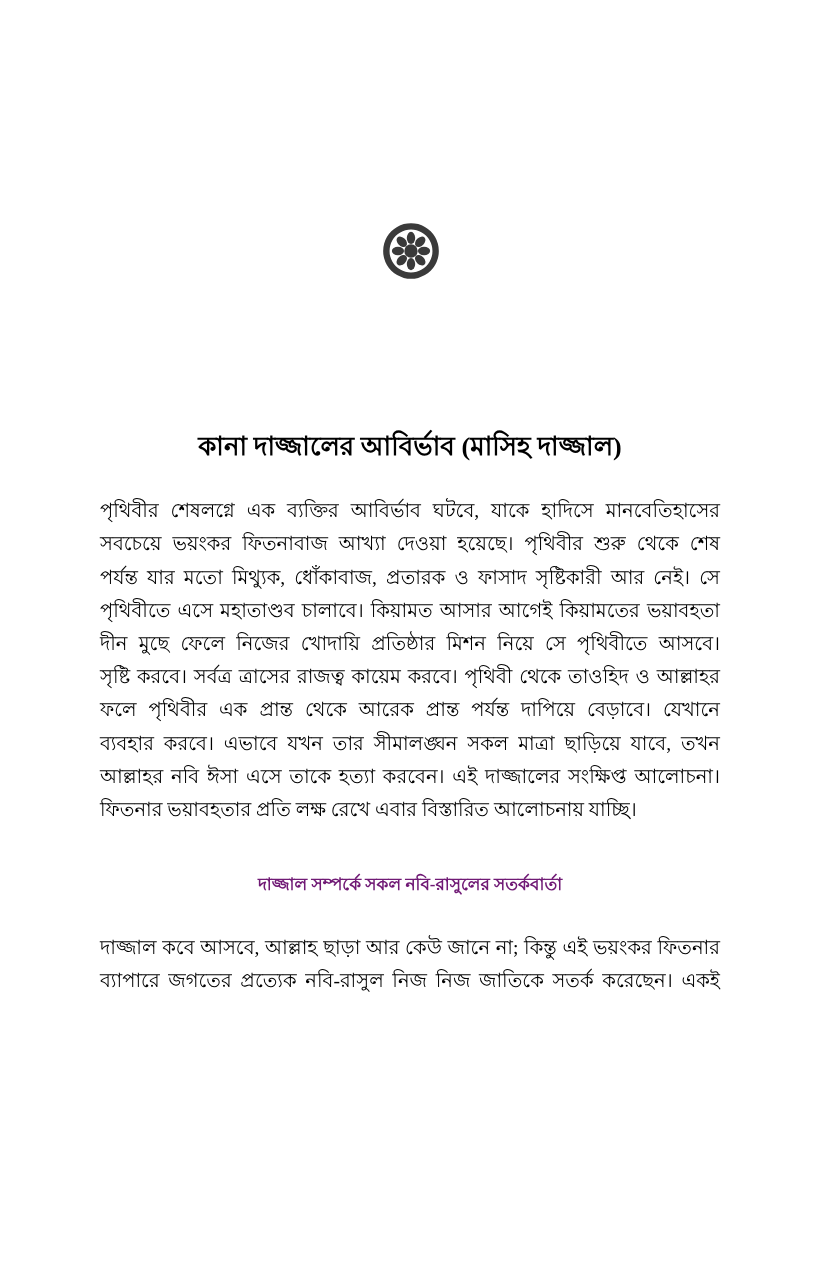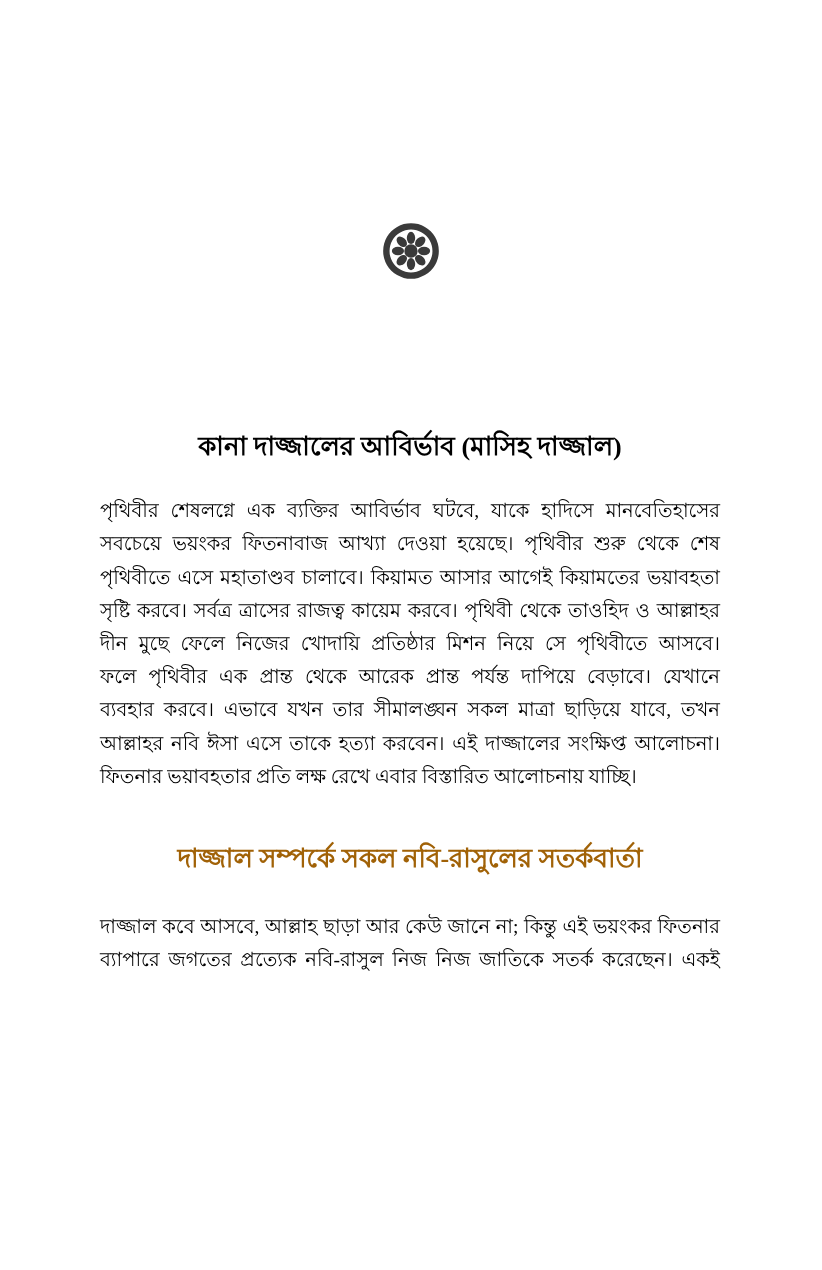--- a/index.html
+++ b/index.html
@@ -53,23 +53,23 @@
     font-size: 26px;
     line-height: 1.35;
     letter-spacing: 0.1px;
     color: #000;
   }
   .section-title {
     margin: 0;
     padding: 0;
     text-align: center;
     font-weight: bold;
-    font-size: 26px;
+    font-size: 17px;
     line-height: 1.35;
-    color: #a16207;
+    color: #701a75;
   }
 
   
   .body-para {
     margin: 8px;
     padding: 0;
     font-size: 19.5px;
     line-height: 33.2px;
     text-align: justify;
     text-justify: inter-word;
@@ -125,23 +125,24 @@
 
     <div class="sp-title"></div>
 
     <h1 class="doc-title">কানা দাজ্জালের আবির্ভাব (মাসিহ দাজ্জাল)</h1>
 
     <div class="sp-title-para"></div>
 
     <p class="body-para">
       <span class="ln">পৃথিবীর শেষলগ্নে এক ব্যক্তির আবির্ভাব ঘটবে, যাকে হাদিসে মানবেতিহাসের</span>
       <span class="ln">সবচেয়ে ভয়ংকর ফিতনাবাজ আখ্যা দেওয়া হয়েছে। পৃথিবীর শুরু থেকে শেষ</span>
+      <span class="ln">পর্যন্ত যার মতো মিথ্যুক, ধোঁকাবাজ, প্রতারক ও ফাসাদ সৃষ্টিকারী আর নেই। সে</span>
       <span class="ln">পৃথিবীতে এসে মহাতাণ্ডব চালাবে। কিয়ামত আসার আগেই কিয়ামতের ভয়াবহতা</span>
+      <span class="ln">দীন মুছে ফেলে নিজের খোদায়ি প্রতিষ্ঠার মিশন নিয়ে সে পৃথিবীতে আসবে।</span>
       <span class="ln">সৃষ্টি করবে। সর্বত্র ত্রাসের রাজত্ব কায়েম করবে। পৃথিবী থেকে তাওহিদ ও আল্লাহর</span>
-      <span class="ln">দীন মুছে ফেলে নিজের খোদায়ি প্রতিষ্ঠার মিশন নিয়ে সে পৃথিবীতে আসবে।</span>
       <span class="ln">ফলে পৃথিবীর এক প্রান্ত থেকে আরেক প্রান্ত পর্যন্ত দাপিয়ে বেড়াবে। যেখানে</span>
       <span class="ln">ব্যবহার করবে। এভাবে যখন তার সীমালঙ্ঘন সকল মাত্রা ছাড়িয়ে যাবে, তখন</span>
       <span class="ln">আল্লাহর নবি ঈসা এসে তাকে হত্যা করবেন। এই দাজ্জালের সংক্ষিপ্ত আলোচনা।</span>
       <span class="ln last">ফিতনার ভয়াবহতার প্রতি লক্ষ রেখে এবার বিস্তারিত আলোচনায় যাচ্ছি।</span>
     </p>
 
     <div class="sp-para-head"></div>
 
     <h2 class="section-title">দাজ্জাল সম্পর্কে সকল নবি-রাসুলের সতর্কবার্তা</h2>
 

